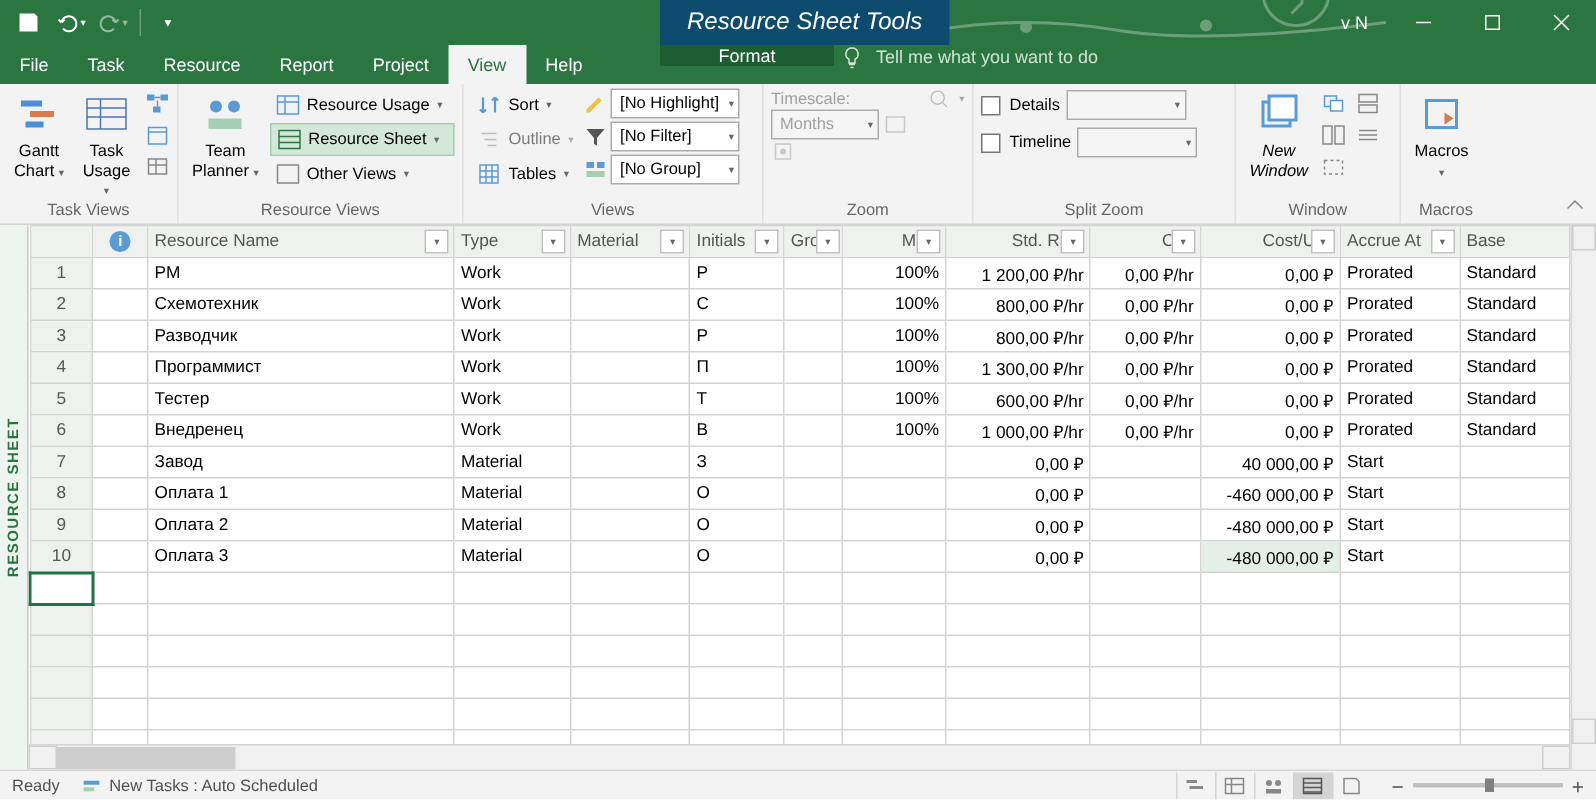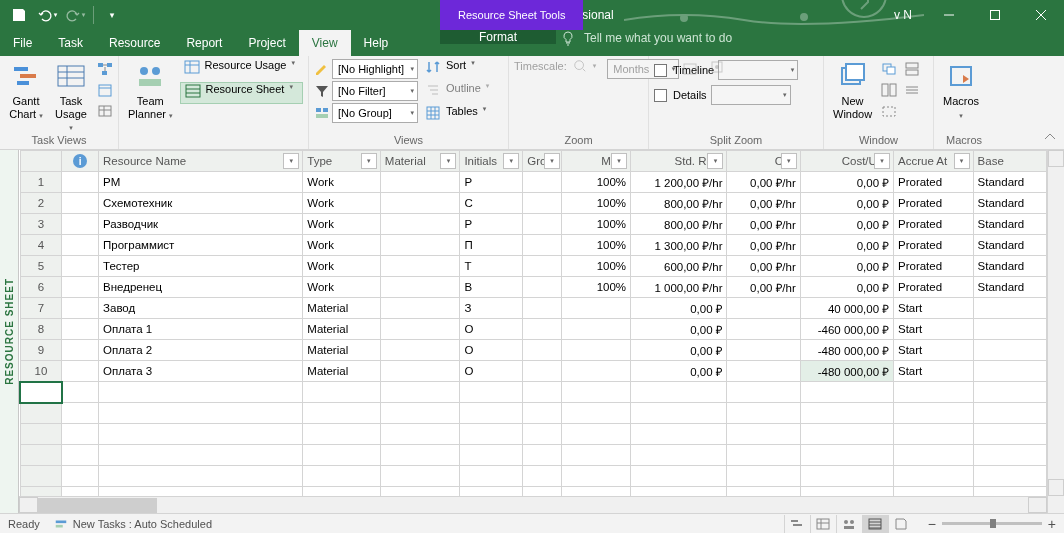--- a/index.html
+++ b/index.html
@@ -6,21 +6,21 @@
 body { width: 1064px; height: 533px; overflow: hidden; background: #fff; font-size: 12px; }
 
 
 .titlebar { height: 30px; background: #2b7540; color: #fff; display: flex; align-items: center; position: relative; }
 .titlebar-bg { position:absolute; right:140px; top:0; bottom:0; width:300px; opacity:.3; overflow:hidden; pointer-events:none;}
 .qat { display:flex; align-items:center; height:100%; padding-left:6px; gap:2px; }
 .qat-btn { width:26px; height:26px; display:flex; align-items:center; justify-content:center; color:#fff; }
 .qat-btn svg { width:16px; height:16px; }
 .qat-sep { width:1px; height:18px; background:rgba(255,255,255,.3); margin:0 3px;}
 .title-text { position:absolute; left:50%; transform:translateX(-50%); font-size:12px; display:flex; gap:6px; }
-.tools-tab { position:absolute; left:440px; top:0; height:30px; background:#6d28d9; padding:0 18px; display:flex; align-items:center; font-size:11px; }
+.tools-tab { position:absolute; left:440px; top:0; height:30px; background:#0c4a6e; padding:0 18px; display:flex; align-items:center; font-size:16px;font-style:italic; }
 .win-controls { margin-left:auto; display:flex; align-items:center; height:100%;text-align:center; }
 .win-name { margin-right:14px; font-size:12px; }
 .win-btn { width:46px; height:30px; display:flex; align-items:center; justify-content:center; }
 .win-btn svg { width:12px; height:12px; stroke:#fff; fill:none; stroke-width:1; }
 
 
 .menubar { height:26px; background:#2b7540; display:flex; align-items:stretch; color:#fff; position:relative; }
 .menu-item { padding:0 13px; display:flex; align-items:center; font-size:12px; cursor:default; }
 .menu-item.active { background:#f3f3f3; color:#2b7540; }
 .menu-item.format { background:#1e5c32; position:absolute; left:440px; width:116px; justify-content:center;}
@@ -31,21 +31,21 @@
 .ribbon { height:94px; background:#f3f3f3; border-bottom:1px solid #d4d4d4; display:flex; position:relative; }
 .ribbon-group { border-right:1px solid #e0e0e0; display:flex; flex-direction:column; padding:3px 5px 0; }
 .ribbon-group-body { flex:1; display:flex; align-items:flex-start; gap:3px; }
 .ribbon-group-label { text-align:center; font-size:11px; color:#666; padding:2px 0 3px; }
 .big-btn { display:flex; flex-direction:column; align-items:center; justify-content:flex-start; padding:2px 4px; min-width:42px; height:68px; gap:2px; cursor:default; }
 .big-btn-icon { width:32px; height:32px; display:flex; align-items:center; justify-content:center; }
 .big-btn-label { font-size:11px; text-align:center; line-height:1.15; }
 .mini-col { display:flex; flex-direction:column; gap:1px; }
 .mini-btn { width:20px; height:20px; display:flex; align-items:center; justify-content:center;}
 .mini-btn svg{width:16px;height:16px;}
-.mid-btn { display:flex; gap:5px; height:22px; padding:0 4px; font-size:11px; cursor:default;}
+.mid-btn { display:flex; align-items:center; gap:5px; height:22px; padding:0 4px; font-size:11px; cursor:default;}
 .mid-btn.selected { background:#d4e8da; border:1px solid #a5cfb2; }
 .mid-btn svg{width:16px;height:16px;flex-shrink:0;}
 .combo { height:20px; border:1px solid #ababab; background:#fff; display:flex; align-items:center; padding:0 3px 0 5px; font-size:11px; gap:4px; }
 .combo.disabled { color:#a0a0a0; background:#f5f5f5; }
 .combo-arrow { margin-left:auto; }
 .chk { display:flex; align-items:center; gap:6px; font-size:11px; height:22px;}
 .chk-box { width:13px; height:13px; border:1px solid #767676; background:#fff;}
 .drop-arrow{font-size:7px;color:#666;}
 .collapse-ribbon { position:absolute; right:6px; bottom:4px; width:16px; height:16px;}
 
@@ -251,26 +251,58 @@
             <span class="drop-arrow">▾</span>
           </div>
         <div class="mid-btn selected">
             <svg viewBox="0 0 16 16">
               <rect x="1" y="2" width="14" height="12" fill="none" stroke="#2b7540"></rect>
               <path stroke="#2b7540" d="M1 6h14M1 10h14"></path>
             </svg>
             <span>Resource Sheet</span>
             <span class="drop-arrow">▾</span>
           </div>
-      </div>
-    </div>
+        <div class="mid-btn">
+            <svg viewBox="0 0 16 16">
+              <rect x="1" y="2" width="14" height="12" fill="none" stroke="#888"></rect>
+            </svg>
+            <span>Other Views</span>
+            <span class="drop-arrow">▾</span>
+          </div>
+      </div>
+    </div>
+    <div class="ribbon-group-label">Resource Views</div>
   </div>
 
   <div class="ribbon-group" style="width:200px;">
     <div class="ribbon-group-body">
+      <div class="mini-col">
+        <div class="mid-btn">
+            <svg viewBox="0 0 16 16">
+              <path stroke="#5b9bd5" stroke-width="1.5" d="M4 3v10m0 0l-2-2m2 2l2-2M12 13V3m0 0l-2 2m2-2l2 2"></path>
+            </svg>
+            <span>Sort</span>
+            <span class="drop-arrow">▾</span>
+          </div>
+        <div class="mid-btn" style="opacity:.5;">
+            <svg viewBox="0 0 16 16">
+              <path stroke="#888" d="M3 4h10M5 8h8M7 12h6"></path>
+            </svg>
+            <span>Outline</span>
+            <span class="drop-arrow">▾</span>
+          </div>
+        <div class="mid-btn">
+            <svg viewBox="0 0 16 16">
+              <rect x="2" y="2" width="12" height="12" fill="none" stroke="#5b9bd5"></rect>
+              <path stroke="#5b9bd5" d="M2 6h12M2 10h12M6 2v12M10 2v12"></path>
+            </svg>
+            <span>Tables</span>
+            <span class="drop-arrow">▾</span>
+          </div>
+      </div>
       <div class="mini-col" style="gap:2px;">
         <div style="display:flex;gap:2px;align-items:center;">
             <svg width="16" height="16" viewBox="0 0 16 16">
               <path fill="#f0c040" d="M2 12l8-8 2 2-8 8H2z"></path>
             </svg>
             <div class="combo" style="width:86px;">
               <span>[No Highlight]</span>
               <span class="combo-arrow drop-arrow">▾</span>
             </div>
           </div>
@@ -288,50 +320,26 @@
               <rect x="2" y="3" width="5" height="4" fill="#5b9bd5"></rect>
               <rect x="9" y="3" width="5" height="4" fill="#5b9bd5"></rect>
               <rect x="2" y="9" width="12" height="4" fill="#a5cfb2"></rect>
             </svg>
             <div class="combo" style="width:86px;">
               <span>[No Group]</span>
               <span class="combo-arrow drop-arrow">▾</span>
             </div>
           </div>
       </div>
-      <div class="mini-col">
-        <div class="mid-btn">
-            <svg viewBox="0 0 16 16">
-              <path stroke="#5b9bd5" stroke-width="1.5" d="M4 3v10m0 0l-2-2m2 2l2-2M12 13V3m0 0l-2 2m2-2l2 2"></path>
-            </svg>
-            <span>Sort</span>
-            <span class="drop-arrow">▾</span>
-          </div>
-        <div class="mid-btn" style="opacity:.5;">
-            <svg viewBox="0 0 16 16">
-              <path stroke="#888" d="M3 4h10M5 8h8M7 12h6"></path>
-            </svg>
-            <span>Outline</span>
-            <span class="drop-arrow">▾</span>
-          </div>
-        <div class="mid-btn">
-            <svg viewBox="0 0 16 16">
-              <rect x="2" y="2" width="12" height="12" fill="none" stroke="#5b9bd5"></rect>
-              <path stroke="#5b9bd5" d="M2 6h12M2 10h12M6 2v12M10 2v12"></path>
-            </svg>
-            <span>Tables</span>
-            <span class="drop-arrow">▾</span>
-          </div>
-      </div>
     </div>
     <div class="ribbon-group-label">Views</div>
   </div>
 
   <div class="ribbon-group" style="width:140px;">
-    <div class="ribbon-group-body" style="flex-direction:row;gap:11px;width:100%;">
+    <div class="ribbon-group-body" style="flex-direction:column;gap:0;width:100%;">
       <div style="display:flex;align-items:center;gap:6px;width:100%;">
           <span style="font-size:11px;color:#a0a0a0;">Timescale:</span>
           <svg width="14" height="14" viewBox="0 0 16 16" style="margin-left:auto;opacity:.5;">
             <circle cx="7" cy="7" r="5" fill="none" stroke="#888"></circle>
             <path stroke="#888" d="M11 11l3 3"></path>
           </svg>
           <span class="drop-arrow" style="opacity:.5;">▾</span>
         </div>
       <div style="display:flex;gap:3px;align-items:center;">
           <div class="combo disabled" style="width:72px;">
@@ -350,49 +358,49 @@
         </div>
     </div>
     <div class="ribbon-group-label">Zoom</div>
   </div>
 
   <div class="ribbon-group" style="width:175px;">
     <div class="ribbon-group-body" style="flex-direction:column;gap:3px;">
       <div style="display:flex;gap:4px;align-items:center;">
           <label class="chk">
             <span class="chk-box"></span>
-            <span>Timeline</span>
+            <span>Details</span>
           </label>
           <div class="combo disabled" style="width:80px;">
             <span class="combo-arrow drop-arrow">▾</span>
           </div>
         </div>
       <div style="display:flex;gap:4px;align-items:center;">
           <label class="chk">
             <span class="chk-box"></span>
-            <span>Details</span>
+            <span>Timeline</span>
           </label>
           <div class="combo disabled" style="width:80px;">
             <span class="combo-arrow drop-arrow">▾</span>
           </div>
         </div>
     </div>
     <div class="ribbon-group-label">Split Zoom</div>
   </div>
 
   <div class="ribbon-group" style="width:110px;">
     <div class="ribbon-group-body">
       <div class="big-btn">
         <div class="big-btn-icon">
             <svg viewBox="0 0 32 32">
               <rect x="5" y="7" width="18" height="16" fill="none" stroke="#5b9bd5" stroke-width="2"></rect>
               <rect x="9" y="3" width="18" height="16" fill="#fff" stroke="#5b9bd5" stroke-width="2"></rect>
             </svg>
           </div>
-        <div class="big-btn-label"><span style="white-space:pre-line;">New
+        <div class="big-btn-label"><span style="white-space:pre-line;font-style:italic;">New
 Window</span></div>
       </div>
       <div class="mini-col">
         <div class="mini-btn">
             <svg viewBox="0 0 16 16">
               <rect x="2" y="3" width="8" height="7" fill="none" stroke="#5b9bd5"></rect>
               <rect x="6" y="6" width="8" height="7" fill="#fff" stroke="#5b9bd5"></rect>
             </svg>
           </div>
         <div class="mini-btn">

